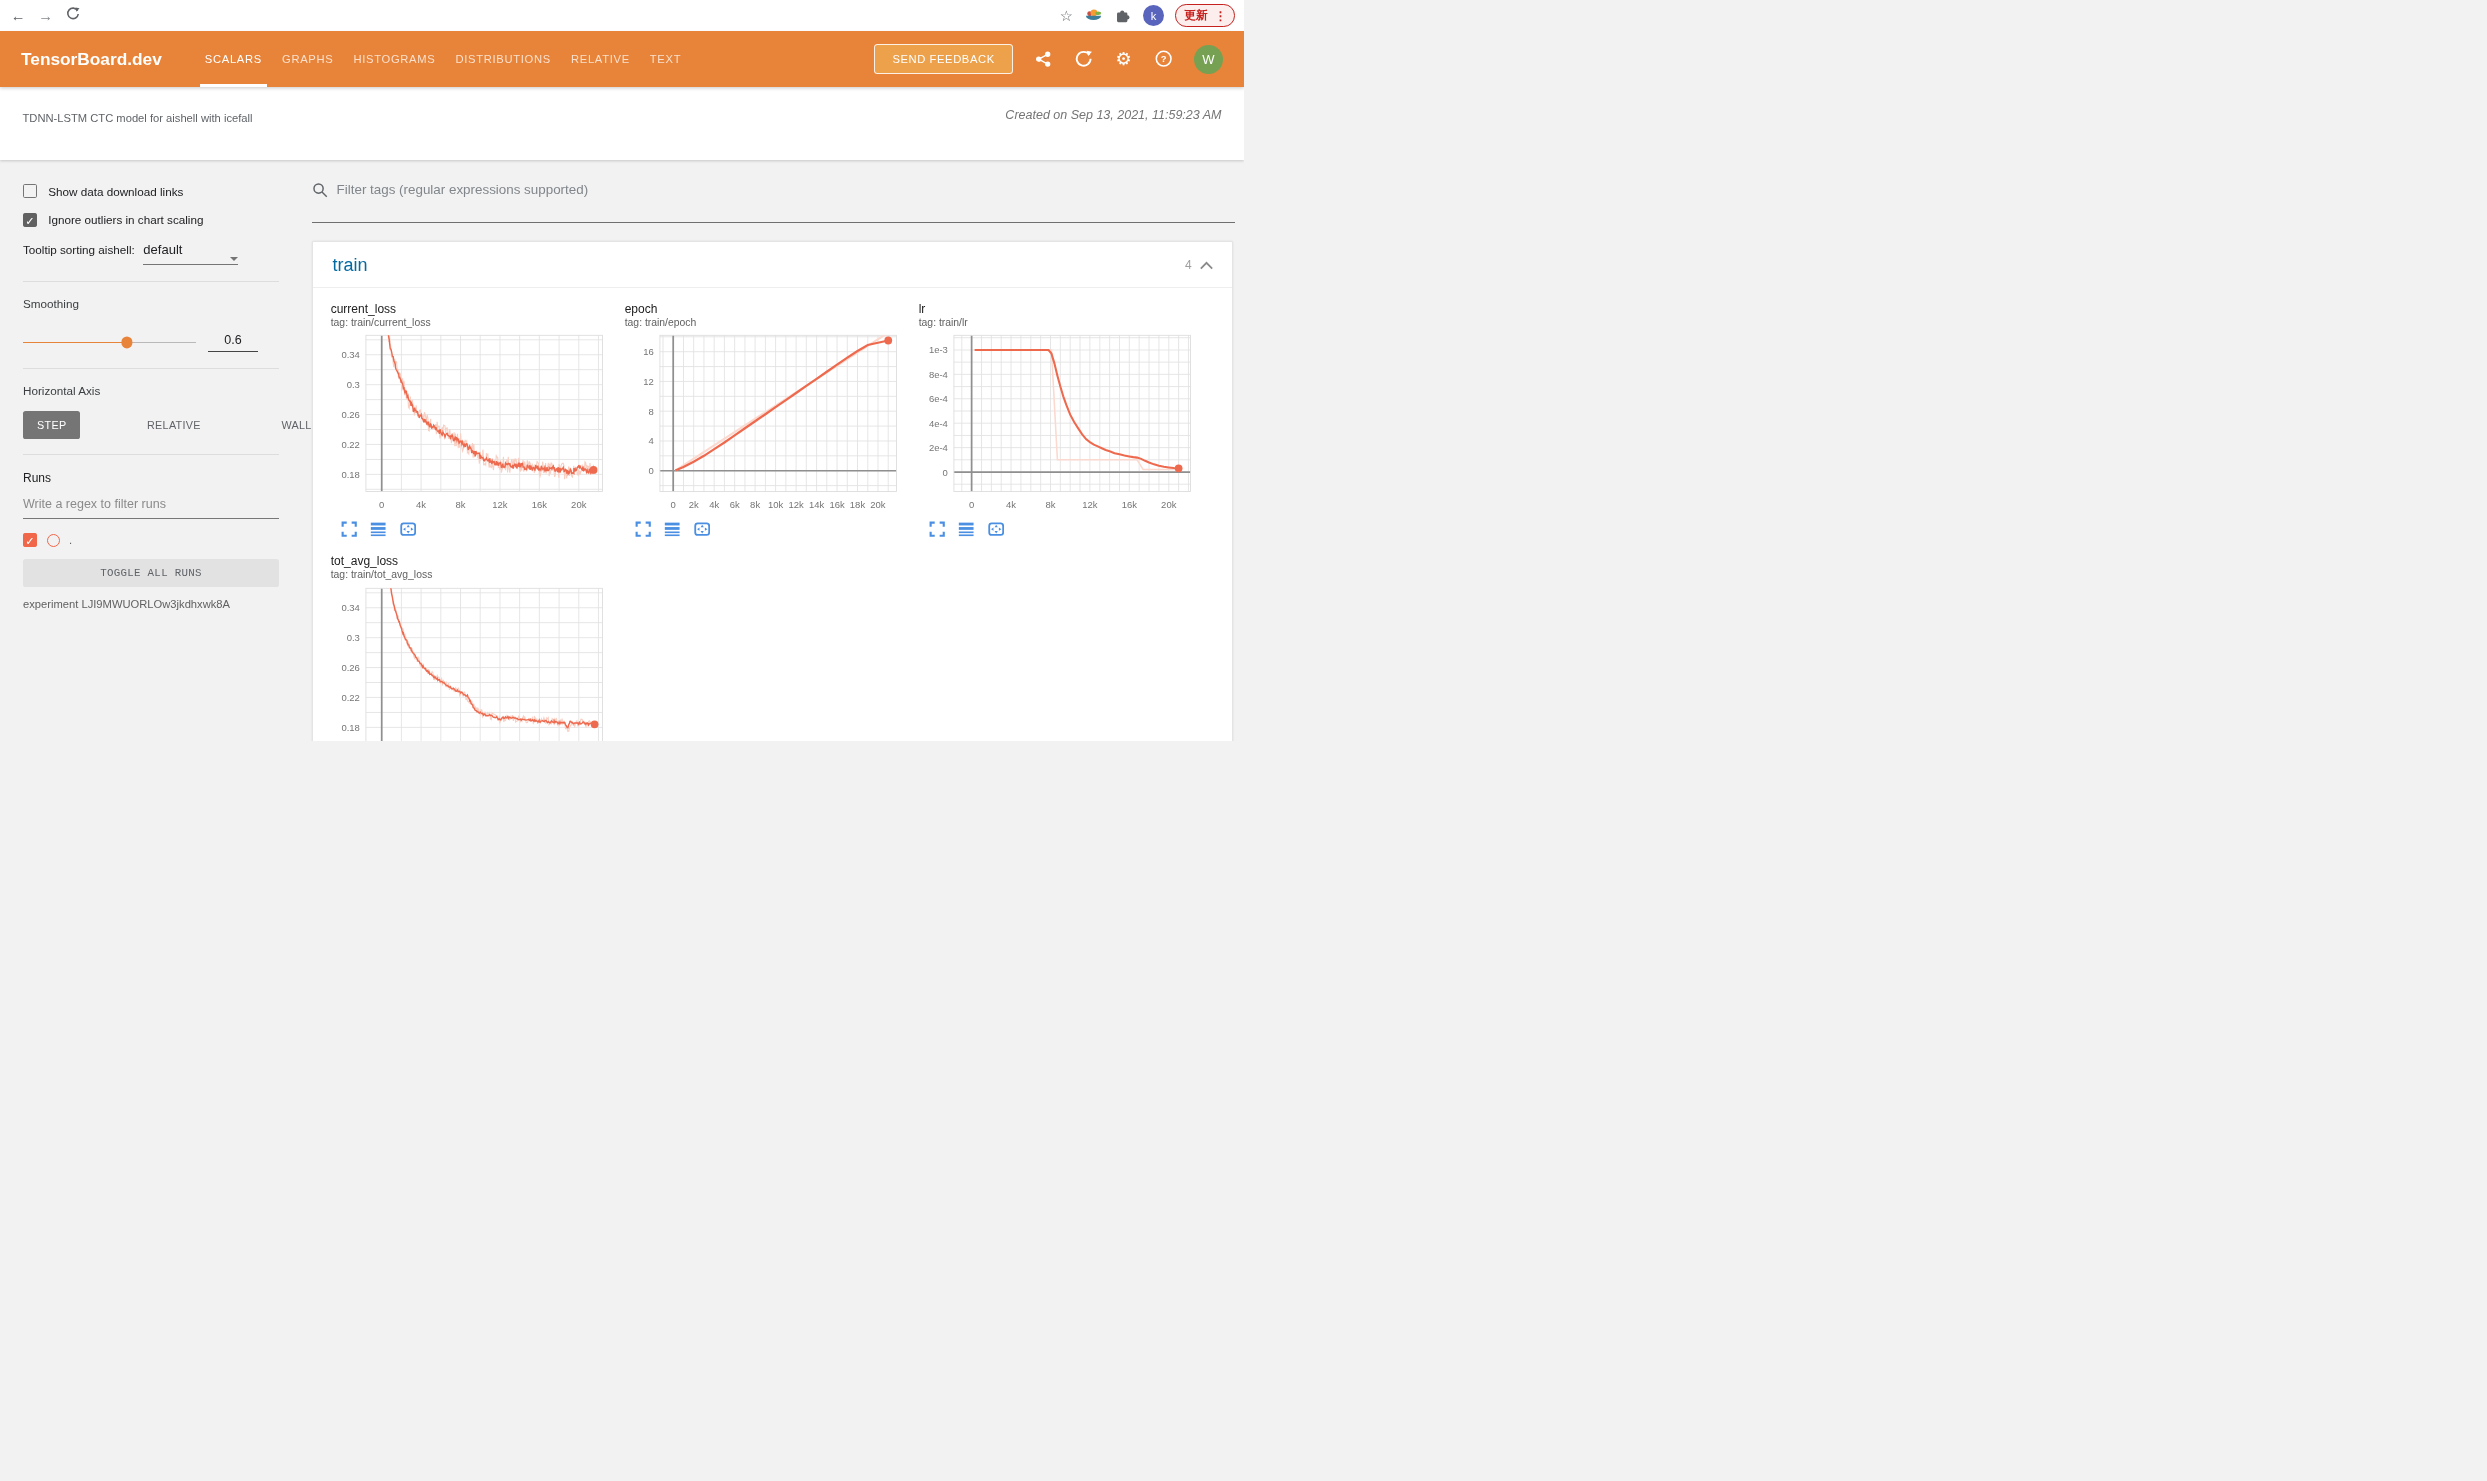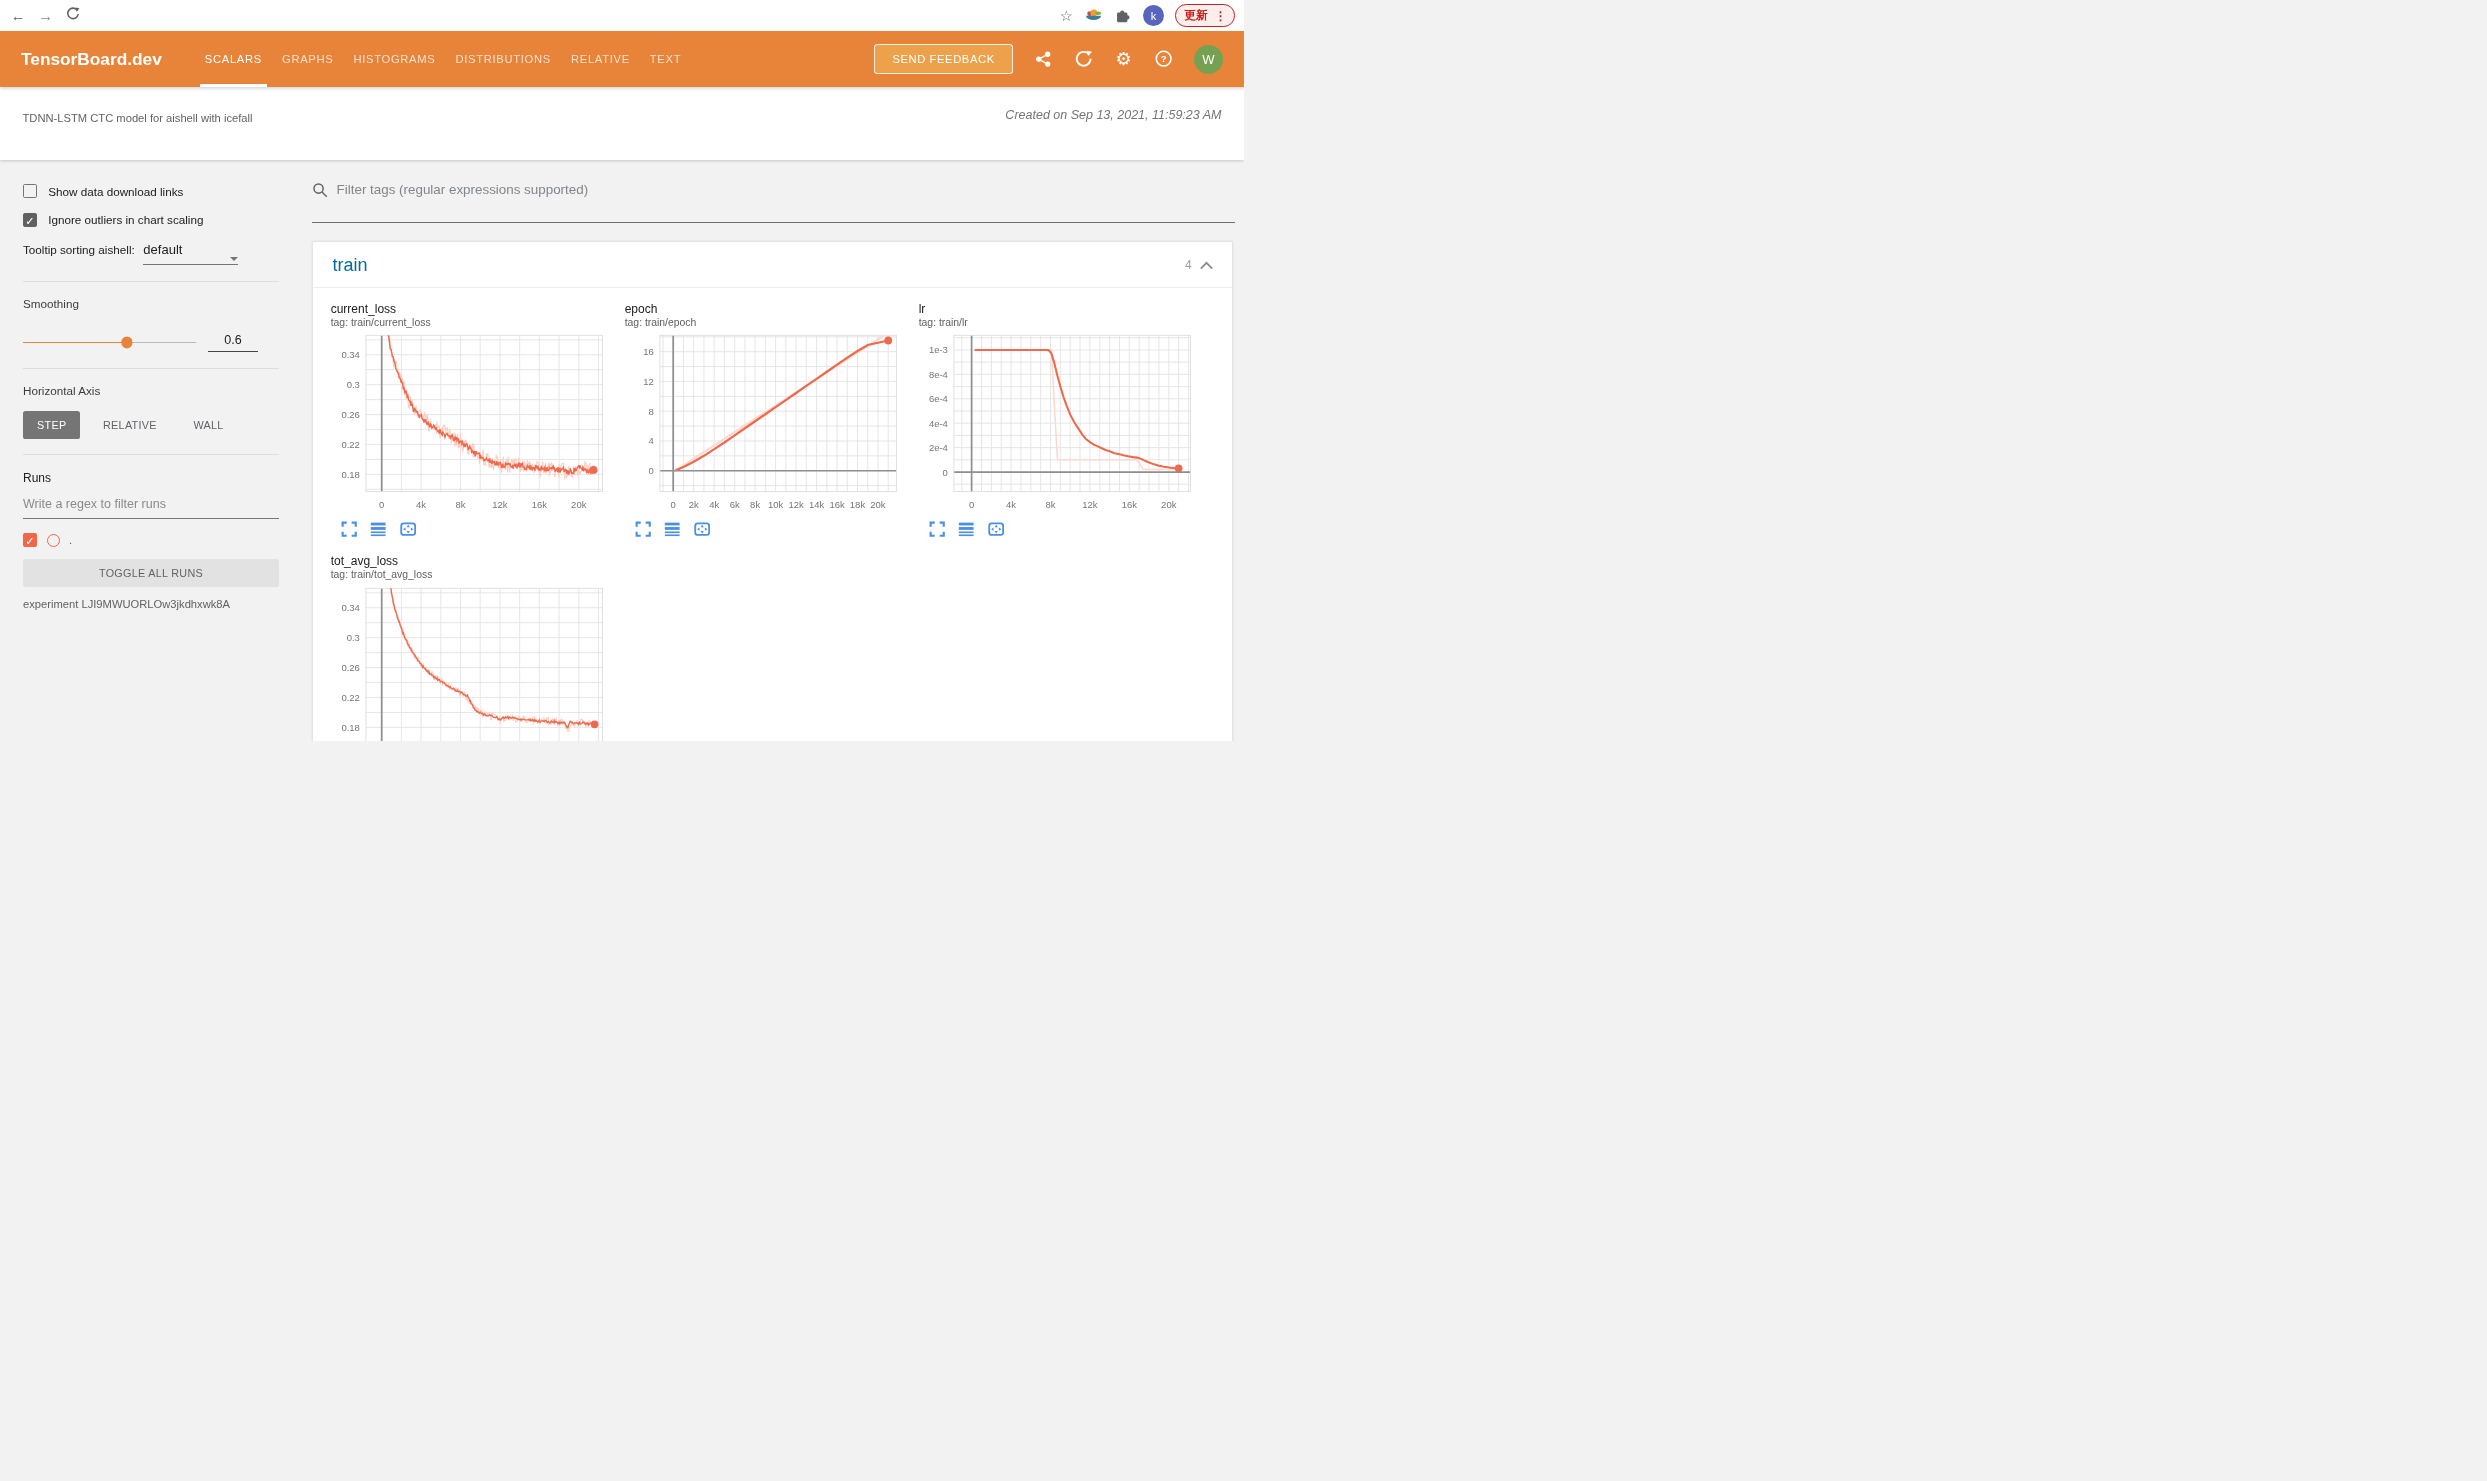--- a/index.html
+++ b/index.html
@@ -50,29 +50,29 @@
   .cbox.run { background: #f0674a; border-color: #f0674a; color: #fff; font-size: 11.2px; line-height: 14px; text-align: center; }
   .tooltip-row { display: flex; align-items: baseline; margin-top: 5.2px; font-size: 11.7px; color: #202124; }
   .select { margin-left: 8.6px; width: 95px; border-bottom: 0.9px solid #757575; font-size: 13px; color: #202124; padding-bottom: 3.5px; display: flex; cursor: pointer; flex-direction: column; }
   .select .arrow { margin-left: auto; width: 0; height: 0; border-left: 4.3px solid transparent; border-right: 4.3px solid transparent; border-top: 4.3px solid #757575; align-self: center; }
   .sb-h { font-size: 11.7px; color: #3c4043; }
   .slider-row { display: flex; align-items: center; margin-top: 22.5px; gap: 12px; }
   .slider { position: relative; width: 173px; height: 1.7px; background: #b9b9b9; cursor: pointer; }
   .slider .fill { position: absolute; left: 0; top: 0; height: 1.7px; width: 60%; background: #e8833a; }
   .slider .thumb { position: absolute; left: 60%; top: 50%; transform: translate(-50%,-50%); width: 11.2px; height: 11.2px; border-radius: 50%; background: #e8833a; }
   .sval { width: 50px; border-bottom: 0.9px solid #444; font-size: 12.5px; color: #202124; text-align: center; padding-bottom: 4.3px; }
-  .axis-btns { display: flex; align-items: center; margin-top: 14px; }
+  .axis-btns { display: flex; align-items: center; margin-top: 14px; gap: 44px; }
   .abtn { font-size: 10.8px; letter-spacing: 0.3px; color: #5f6368; padding: 7.8px 14px; border-radius: 2.6px; cursor: pointer; }
   .abtn.active { background: #757575; color: #fff; }
   .abtn + .abtn { margin-left: 8.6px; }
   .regex-input { width: 100%; border: none; border-bottom: 0.9px solid #777; background: transparent; font-size: 12.5px; color: #202124; padding: 5.2px 0 7px; outline: none; margin-top: 7px; font-family: "Liberation Sans", sans-serif; }
   .regex-input::placeholder { color: #8a8a8a; }
   .run-row { display: flex; align-items: center; gap: 9.5px; margin-top: 14px; font-size: 11.2px; color: #616161; }
   .ring { width: 13px; height: 13px; border: 1.7px solid #f0674a; border-radius: 50%; flex: none; }
-  .toggle-btn { margin-top: 12px; width: 100%; background: #e2e2e2; border: none; border-radius: 2.6px; padding: 7.8px 0; font-size: 10.8px; letter-spacing: 0.3px; color: #5f6368; cursor: pointer; font-family: Liberation Sans, sans-serif; }
+  .toggle-btn { margin-top: 12px; width: 100%; background: #e2e2e2; border: none; border-radius: 2.6px; padding: 7.8px 0; font-size: 10.8px; letter-spacing: 0.3px; color: #5f6368; cursor: pointer; font-family: Liberation Mono, monospace; }
   .exp-run { margin-top: 11.2px; font-size: 11.2px; color: #616161; }
 
   
   .main { flex: 1; padding: 21.6px 0 0 10.4px; }
   .filter-row { width: 923px; display: flex; align-items: center; gap: 7.8px; border-bottom: 1.7px solid #6f6f6f; padding-bottom: 24px; }
   .filter-input { flex: 1; border: none; background: transparent; outline: none; font-size: 13.4px; color: #202124; font-family: "Liberation Sans", sans-serif; }
   .filter-input::placeholder { color: #80868b; }
   .card { margin-top: 18px; width: 921px; background: #fff; border: 0.9px solid #e4e4e4; border-radius: 1.7px; box-shadow: 0 0.9px 1.7px rgba(0,0,0,.12); }
   .card-hdr { display: flex; align-items: center; padding: 13px 19px 11.2px; border-bottom: 0.9px solid #eee; }
   .group-name { font-size: 18px; color: #0369a1; }

